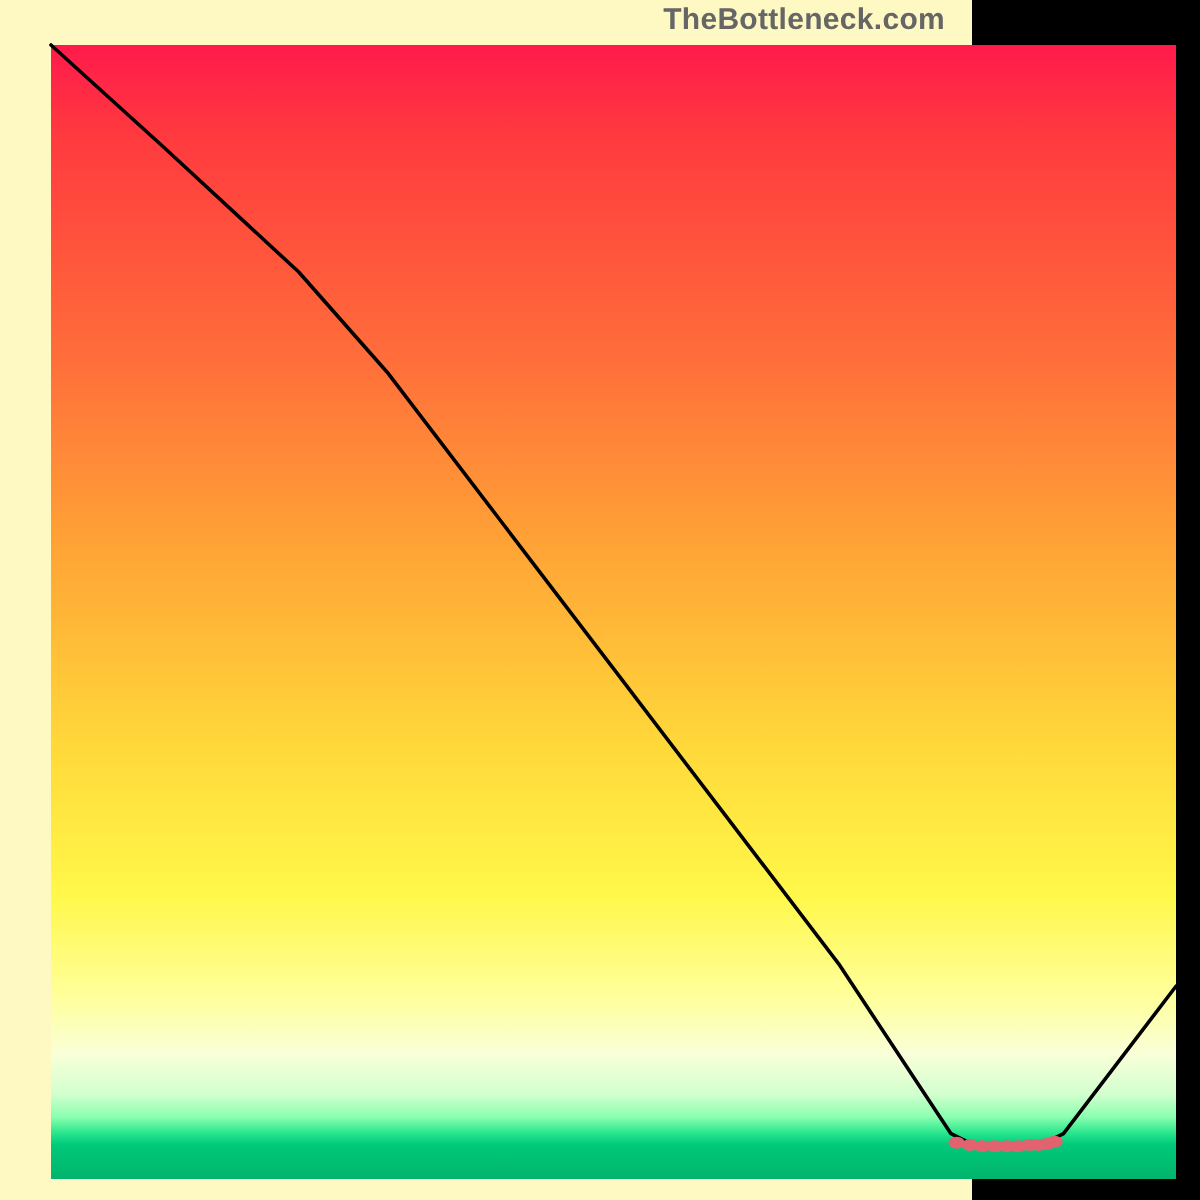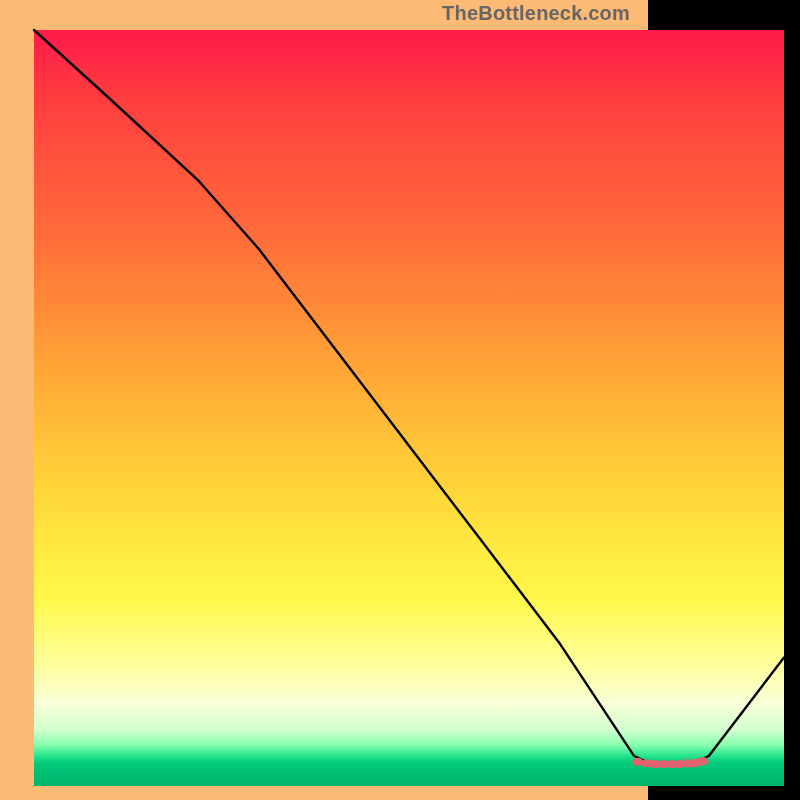--- a/index.html
+++ b/index.html
@@ -8,21 +8,21 @@
     width: 800px;
     height: 800px;
     background: #000;
     overflow: hidden;
     font-family: Arial, Helvetica, sans-serif;
   }
   .stage {
     position: relative;
     width: 648px;
     height: 800px;
-    background: #fdba74;
+    background: #fef9c3;
   }
   .watermark {
     position: absolute;
     top: 2px;
     right: 18px;
     font-size: 20px;
     font-weight: 600;
     color: #666;
     letter-spacing: 0.2px;
     user-select: none;

